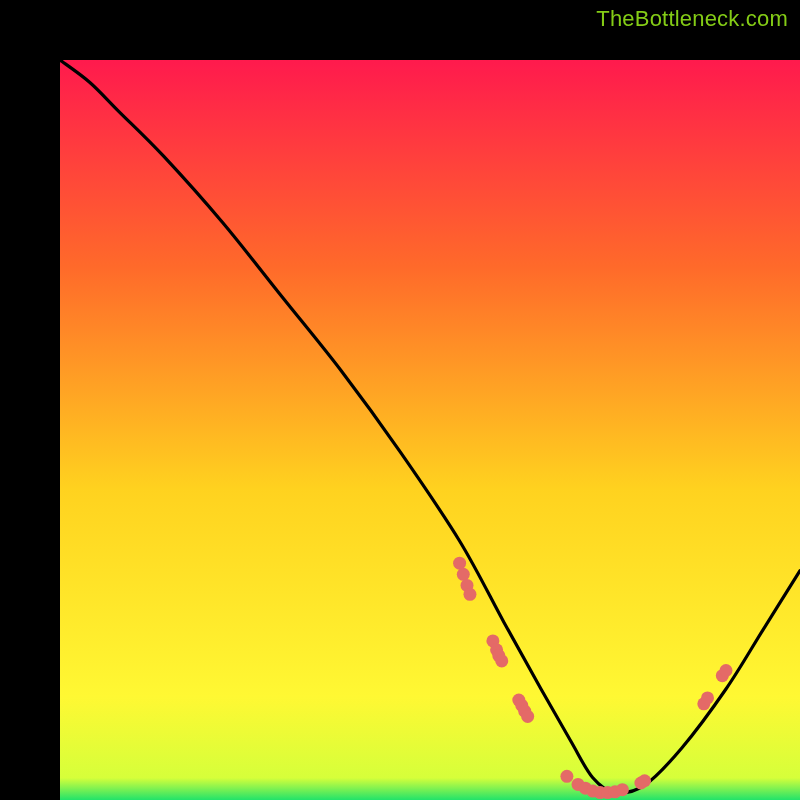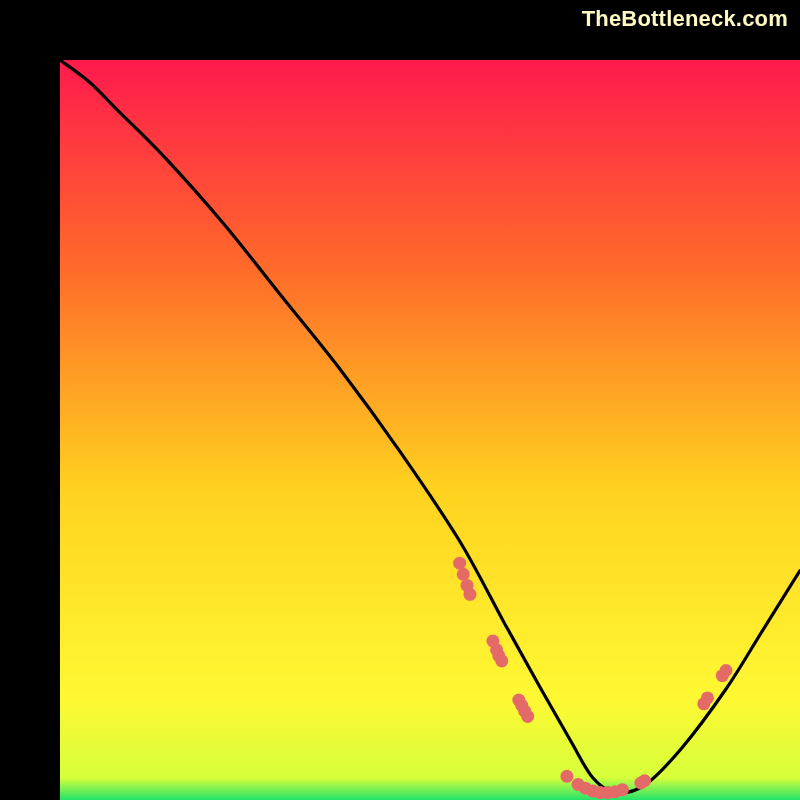--- a/index.html
+++ b/index.html
@@ -30,23 +30,23 @@
     position: absolute;
     left: 0;
     top: 0;
     width: 100%;
     height: 100%;
   }
   .watermark {
     position: absolute;
     top: 6px;
     right: 12px;
-    color: #fef9c3;
+    color: #84cc16;
     font-size: 22px;
-    font-weight: 700;
+    font-weight: 400;
     letter-spacing: 0.2px;
     user-select: none;
   }
   svg.curve {
     position: absolute;
     left: 0;
     top: 0;
     width: 100%;
     height: 100%;
     overflow: visible;

